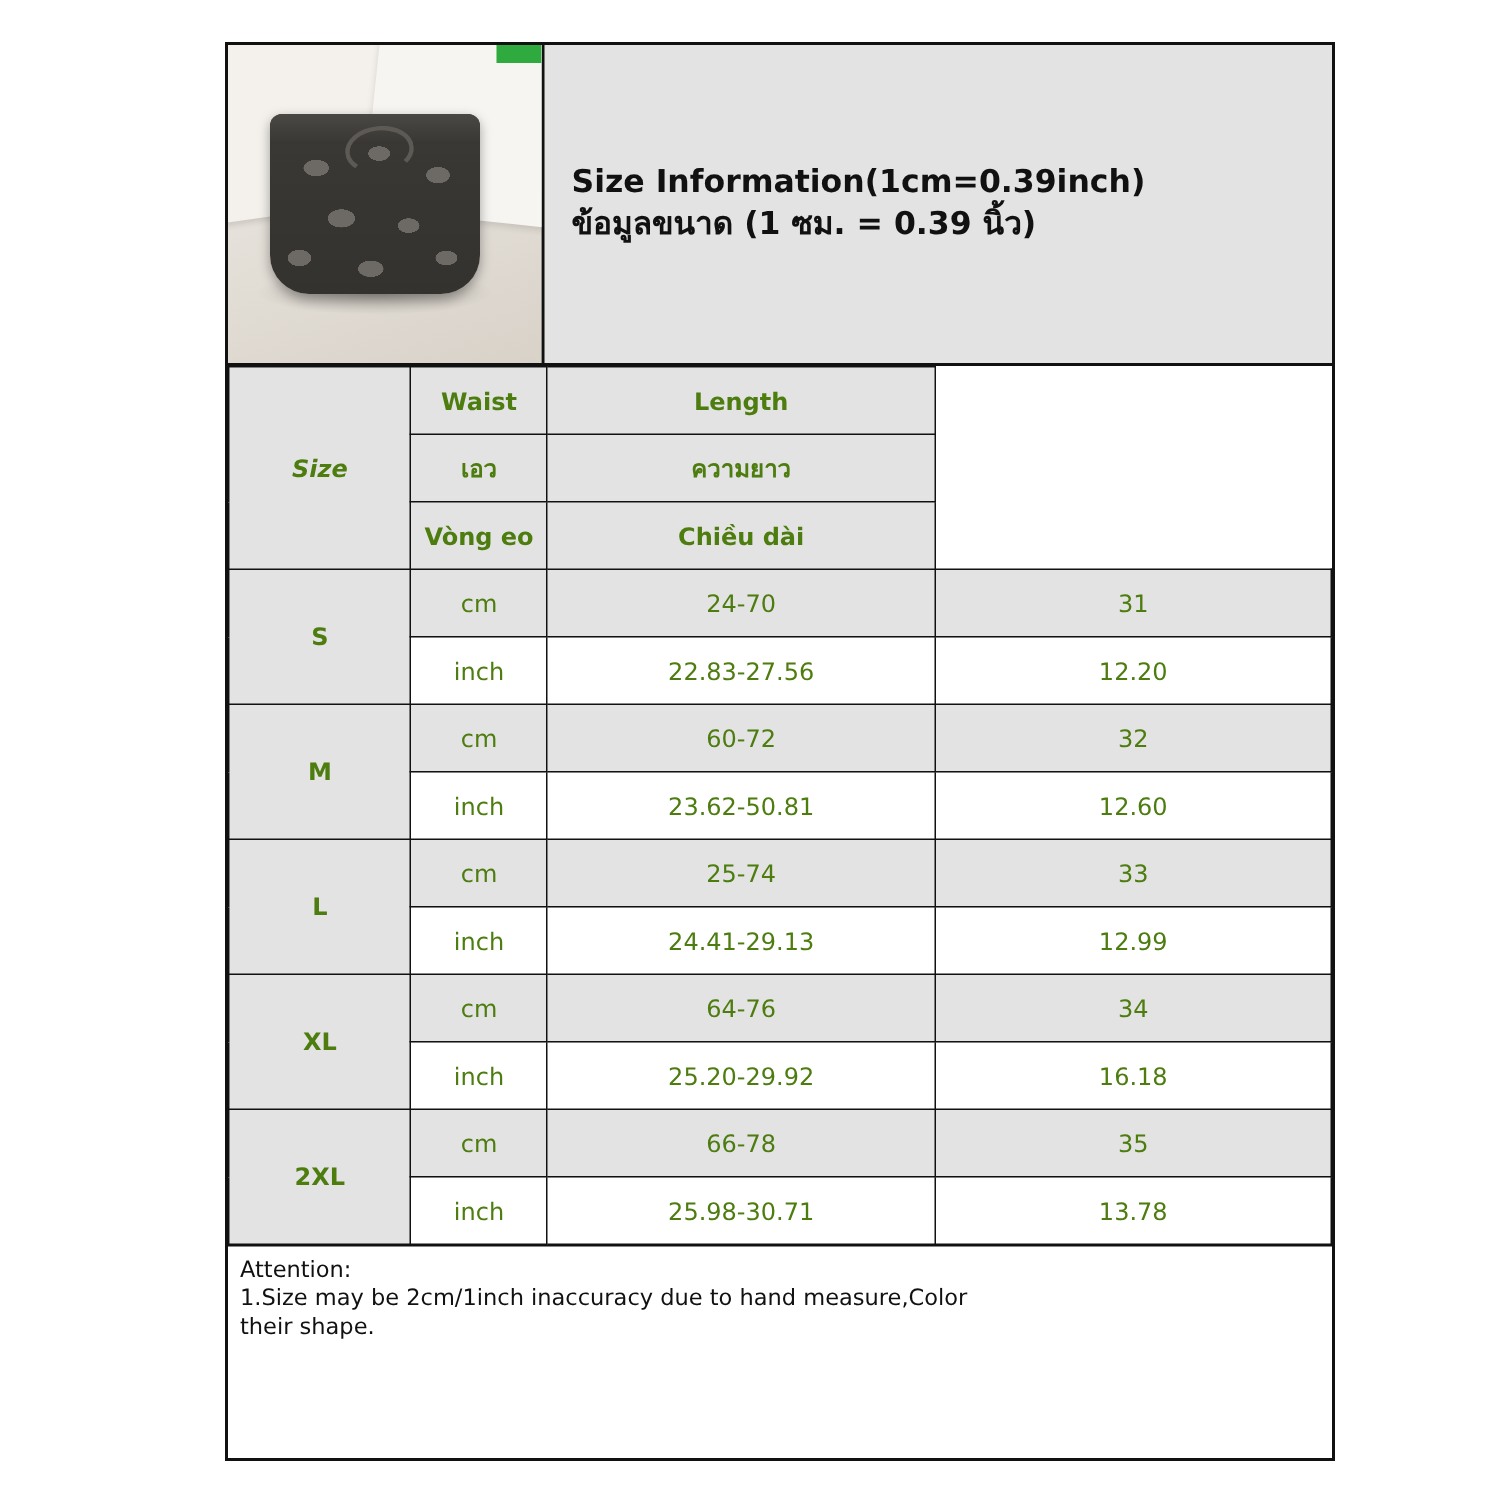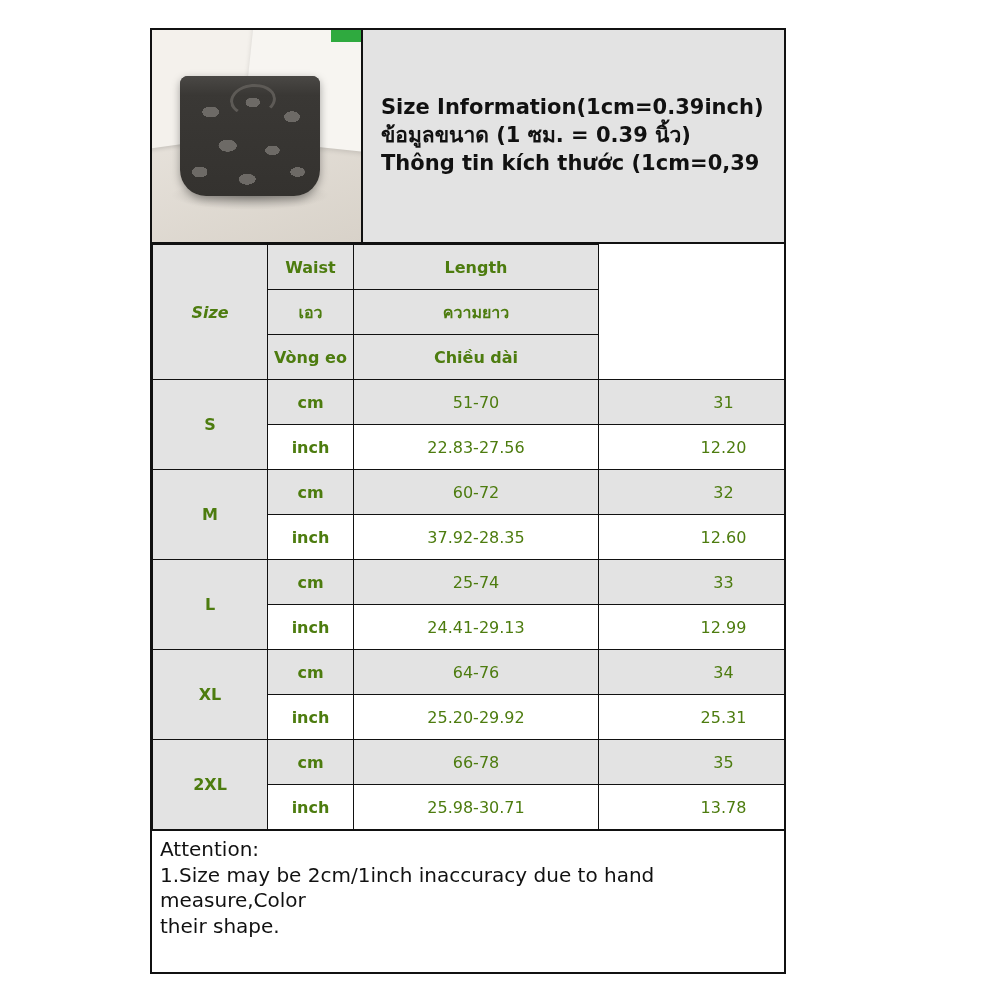--- a/index.html
+++ b/index.html
@@ -8,21 +8,21 @@
     width: 1002px;
     height: 1002px;
     background: #ffffff;
     font-family: "DejaVu Sans", "Liberation Sans", sans-serif;
   }
 
   #sheet {
     position: absolute;
     left: 150px;
     top: 28px;
-    width: 636px;
+    width: 740px;
     height: 946px;
     border: 2px solid #111111;
     box-sizing: border-box;
     background: #ffffff;
     overflow: hidden;
   }
 
   
   .header {
     display: flex;
@@ -134,30 +134,30 @@
   .grayhead { background: #e3e3e3; font-weight: bold; font-size: 17px; }
   .grayhead-sub { background: #e3e3e3; font-weight: bold; font-size: 15px; }
   .size-label-cell {
     background: #e3e3e3;
     font-weight: bold;
     font-size: 25px;
     font-style: italic;
   }
 
   .sizecell { background: #e3e3e3; font-weight: bold; font-size: 17px; }
-  .unitcell { font-weight: bold; font-size: 15px; }
+  .unitcell { font-weight: normal; font-size: 15px; }
   .unitcell.gray { background: #e3e3e3; }
   .valcell { font-size: 17px; }
   .valcell.gray { background: #e3e3e3; }
 
   
   .attention {
     border-top: 1px solid #111111;
     padding: 6px 8px 4px 8px;
-    font-size: 20px;
+    font-size: 15px;
     line-height: 1.28;
     color: #111;
   }
   .attention div { white-space: pre-wrap; }
 </style>
 </head>
 <body>
 
 <div id="sheet">
 
@@ -174,21 +174,20 @@
       <div class="ph-tagline" style="left:150px; top:100px;">A DAY</div>
       <div class="ph-shadow"></div>
       <div class="ph-garment"></div>
       <div class="ph-waist"></div>
       <div class="ph-tie"></div>
     </div>
 
     <div class="title-cell">
       <div class="title-line">Size Information(1cm=0.39inch)</div>
       <div class="title-line">ข้อมูลขนาด (1 ซม. = 0.39 นิ้ว)</div>
-      <div class="title-line">Thông tin kích thước (1cm=0,39</div>
     </div>
   </div>
 
   <table class="sz">
     <colgroup>
       <col class="col-size">
         <col class="col-unit">
         <col class="col-w">
         <col class="col-l">
     </colgroup>
@@ -204,38 +203,38 @@
         <td class="grayhead-sub">ความยาว</td>
       </tr>
       <tr>
         <td class="grayhead-sub">Vòng eo</td>
         <td class="grayhead-sub">Chiều dài</td>
       </tr>
 
       <tr>
         <td class="sizecell" rowspan="2">S</td>
         <td class="unitcell gray">cm</td>
-        <td class="valcell gray">51-70</td>
+        <td class="valcell gray">24-70</td>
         <td class="valcell gray">31</td>
       </tr>
       <tr>
         <td class="unitcell">inch</td>
         <td class="valcell">22.83-27.56</td>
         <td class="valcell">12.20</td>
       </tr>
 
       <tr>
         <td class="sizecell" rowspan="2">M</td>
         <td class="unitcell gray">cm</td>
         <td class="valcell gray">60-72</td>
         <td class="valcell gray">32</td>
       </tr>
       <tr>
         <td class="unitcell">inch</td>
-        <td class="valcell">37.92-28.35</td>
+        <td class="valcell">23.62-50.81</td>
         <td class="valcell">12.60</td>
       </tr>
 
       <tr>
         <td class="sizecell" rowspan="2">L</td>
         <td class="unitcell gray">cm</td>
         <td class="valcell gray">25-74</td>
         <td class="valcell gray">33</td>
       </tr>
       <tr>
@@ -246,21 +245,21 @@
 
       <tr>
         <td class="sizecell" rowspan="2">XL</td>
         <td class="unitcell gray">cm</td>
         <td class="valcell gray">64-76</td>
         <td class="valcell gray">34</td>
       </tr>
       <tr>
         <td class="unitcell">inch</td>
         <td class="valcell">25.20-29.92</td>
-        <td class="valcell">25.31</td>
+        <td class="valcell">16.18</td>
       </tr>
 
       <tr>
         <td class="sizecell" rowspan="2">2XL</td>
         <td class="unitcell gray">cm</td>
         <td class="valcell gray">66-78</td>
         <td class="valcell gray">35</td>
       </tr>
       <tr>
         <td class="unitcell">inch</td>

